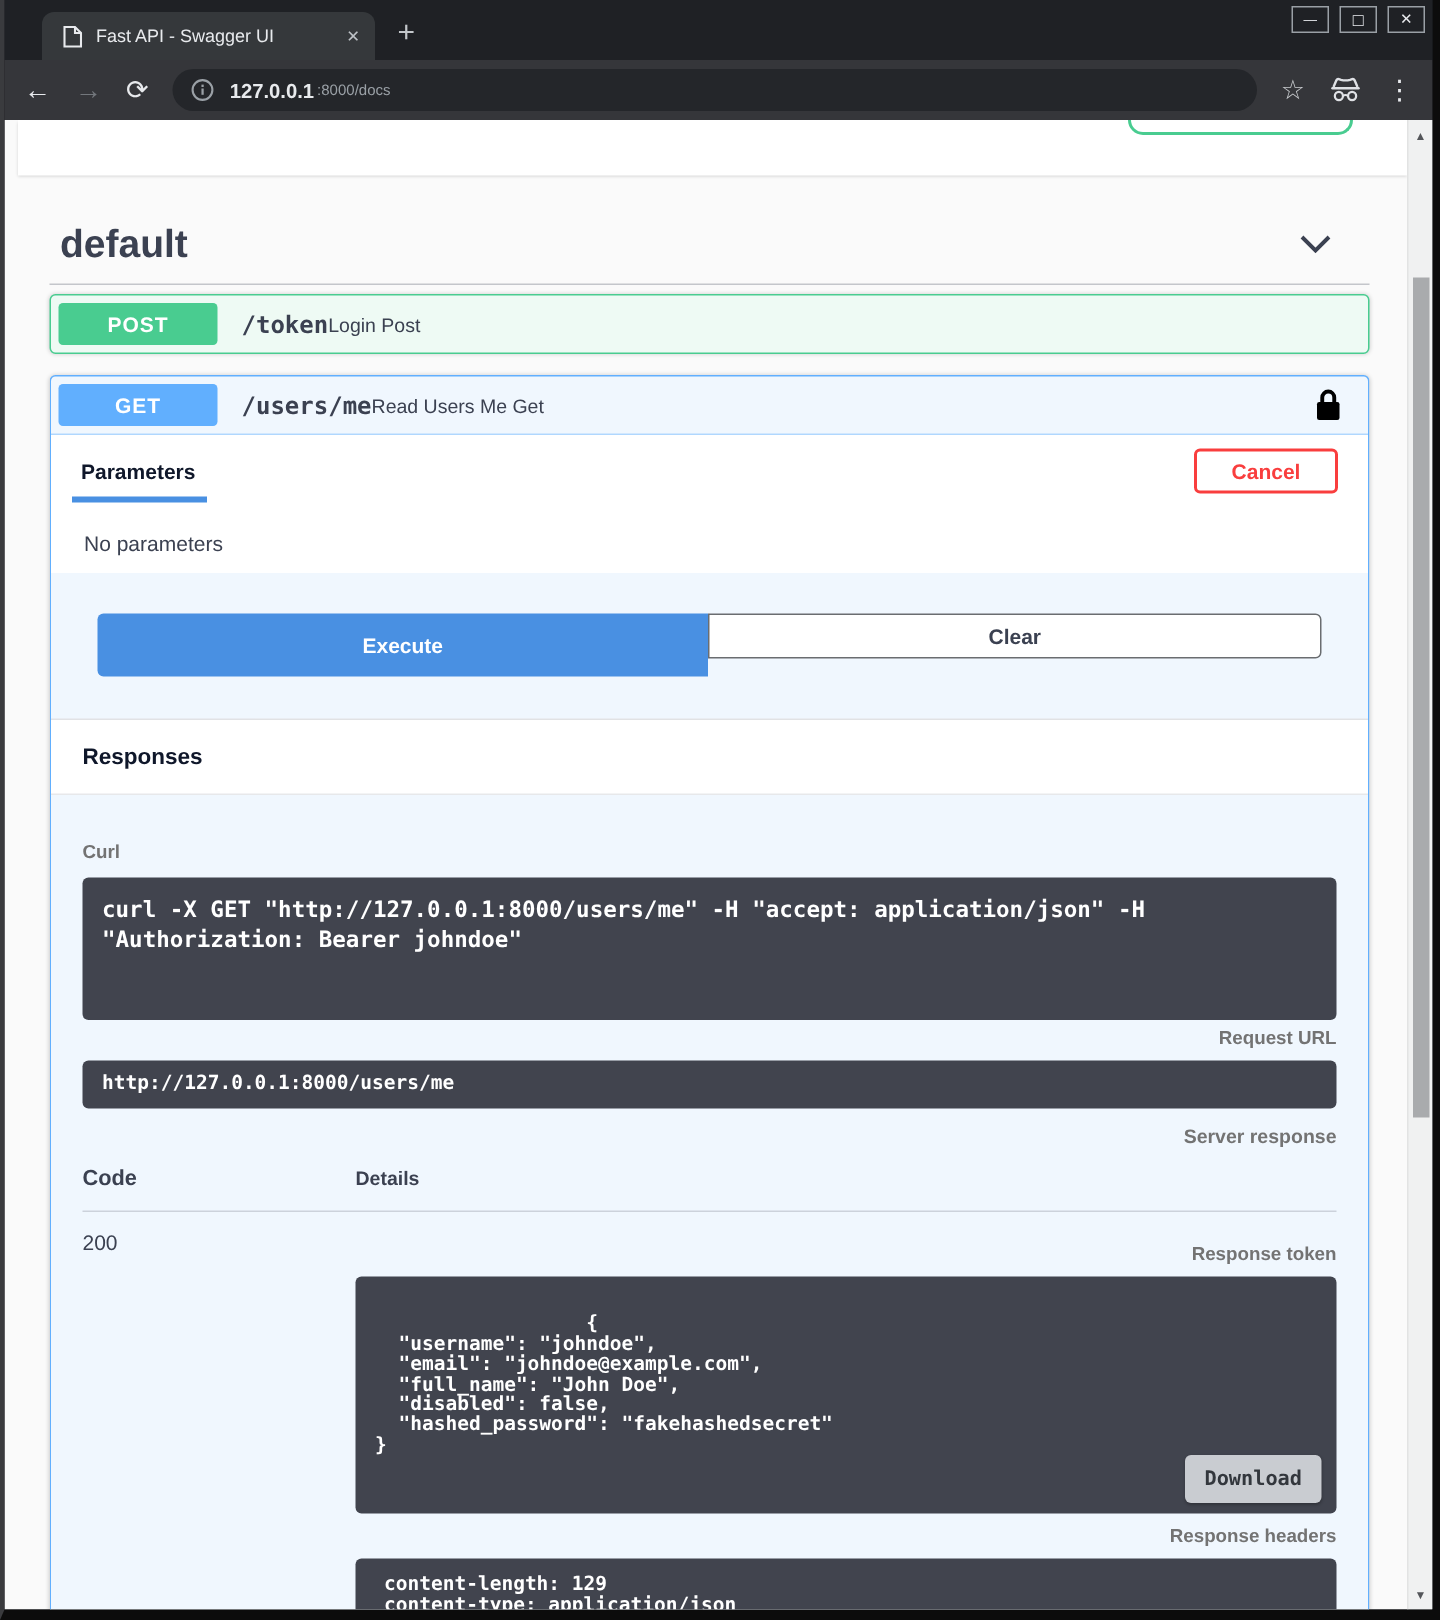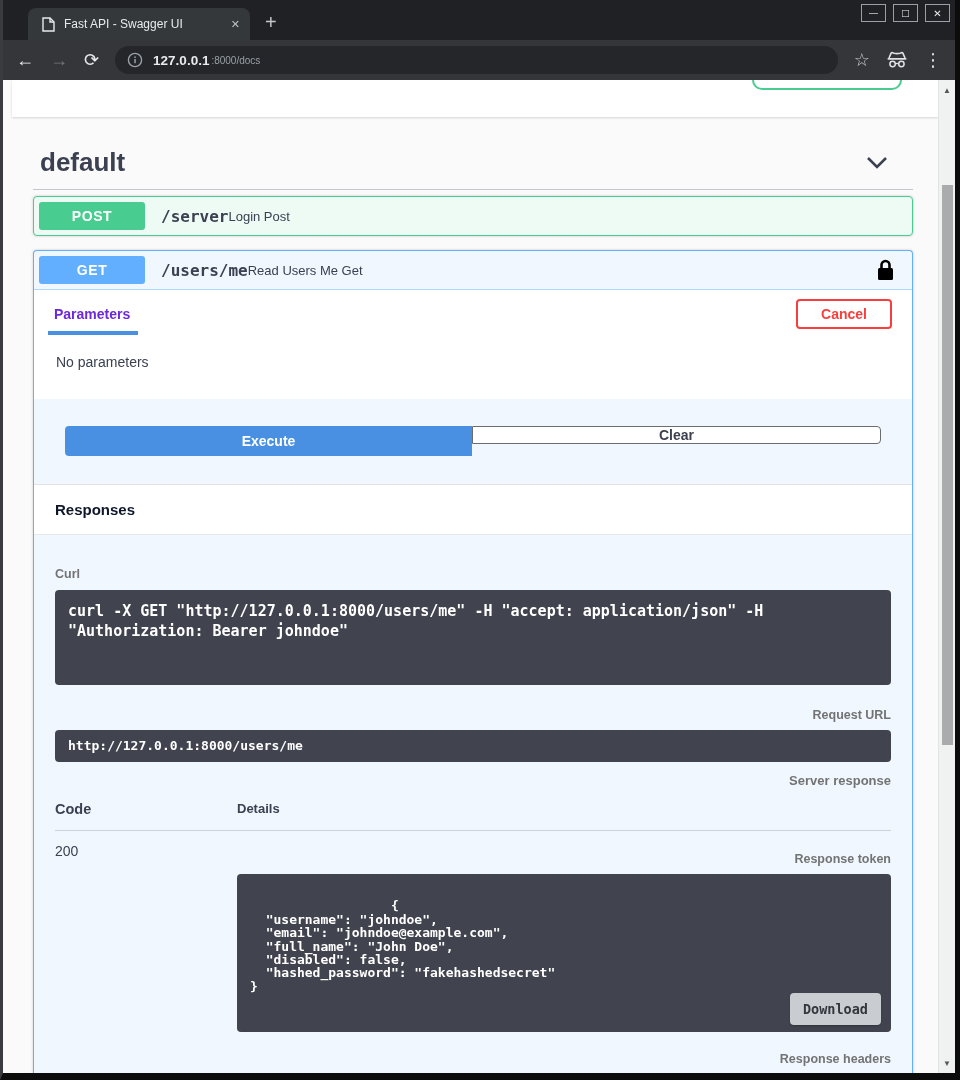--- a/index.html
+++ b/index.html
@@ -54,53 +54,53 @@
   .get-block { background:#f0f7fe; border:1px solid #61affe; border-bottom:none; border-radius:4px 4px 0 0; margin-top:14px; }
   .badge { width:106px; height:28px; border-radius:3px; color:#fff; font-weight:bold; font-size:14px;
     display:flex; align-items:center; justify-content:center; letter-spacing:.6px; border:none; }
   .badge-post { background:#49cc90; }
   .badge-get  { background:#61affe; }
   .op-path { font-family:"DejaVu Sans Mono", monospace; font-size:16px; font-weight:bold; color:#3b4151; margin-left:16px; }
   .op-summary { font-size:13px; color:#3b4151; }
   .lock-wrap { margin-left:auto; margin-right:13px; display:flex; align-items:center; }
   .tab-bar { background:#fff; height:49px; display:flex; align-items:center; justify-content:space-between;
     padding:0 20px; position:relative; border-top:1px solid rgba(97,175,254,.5); }
-  .params-tab-label { font-size:14px; font-weight:bold; color:#6d28d9; }
+  .params-tab-label { font-size:14px; font-weight:bold; color:#0f172a; }
   .tab-underline { position:absolute; left:14px; bottom:3px; width:90px; height:4px; background:#4990e2; }
   .cancel-btn { width:96px; height:30px; border:2px solid #f93e3e; color:#f93e3e; background:#fff;
     border-radius:4px; font-weight:bold; font-size:14px; font-family:inherit; }
-  .params-area { background:#fff; padding:16px 22px 29px; font-size:14px; color:#3b4151; }
+  .params-area { background:#fff; padding:16px 22px 12px; font-size:14px; color:#3b4151; }
   .execute-row { display:flex; padding:27px 31px 28px; }
-  .btn-execute { flex:1; height:30px; background:#4990e2; color:#fff; border:none; border-radius:4px 0 0 4px;
+  .btn-execute { flex:1; height:42px; background:#4990e2; color:#fff; border:none; border-radius:4px 0 0 4px;
     font-weight:bold; font-size:14px; font-family:inherit; }
-  .btn-clear { flex:1; height:18px; background:#fff; color:#3b4151; border:1px solid #6a6d70;
+  .btn-clear { flex:1; height:30px; background:#fff; color:#3b4151; border:1px solid #6a6d70;
     border-radius:0 4px 4px 0; font-weight:bold; font-size:14px; font-family:inherit; }
   .responses-bar { background:#fff; height:51px; display:flex; align-items:center; padding:0 21px;
     border-top:1px solid rgba(59,65,81,.15); border-bottom:1px solid rgba(59,65,81,.12); }
   .responses-title { font-size:15px; font-weight:bold; color:#0f172a; }
   .responses-inner { padding:29px 21px 0; }
   .lbl { font-size:12.5px; font-weight:bold; color:#737373;text-align:right; }
   .codebox { background:#41444e; border-radius:4px; color:#fff; font-family:"DejaVu Sans Mono", monospace;
     font-weight:bold; white-space:pre-wrap; word-break:break-word; }
   .curl-box { margin-top:8px; height:95px; padding:12px 13px; font-size:15px; line-height:1.3; }
-  .requrl-lbl { display:block; margin-top:23px; }
+  .requrl-lbl { display:block; margin-top:5px; }
   .url-box { margin-top:8px; height:32px; padding:8px 13px; font-size:13px; }
   .srvresp-lbl { display:block; margin-top:11px; font-size:13px; }
   .resp-table { margin-top:13px; }
   .resp-thead { display:grid; grid-template-columns:182px 1fr; padding-bottom:13px; border-bottom:1px solid rgba(59,65,81,.2); }
   .code-h { font-size:14.5px; font-weight:bold; }
   .details-h { font-size:13px; font-weight:bold; }
   .resp-row { display:grid; grid-template-columns:182px 1fr; padding-top:12px; }
   .status-code { font-size:14px; }
   .respbody-lbl { display:block; margin-top:9px; }
   .body-box { position:relative; margin-top:8px; min-height:115px; padding:12px 13px; font-size:13px; line-height:1.03; }
   .download-btn { position:absolute; right:10px; bottom:7px; background:#c9ccd1; color:#33373d; border:none;
     border-radius:4px; padding:8px 13px; font-weight:bold; font-size:13.5px; font-family:inherit;
     box-shadow:0 1px 2px rgba(0,0,0,.25); }
-  .resphdr-lbl { display:block; margin-top:20px; }
+  .resphdr-lbl { display:block; margin-top:8px; }
   .headers-box { margin-top:8px; min-height:80px; padding:11px 19px; font-size:13px; line-height:1.06; }
 </style>
 </head>
 <body>
 
 <div class="window">
 
   <div class="tabstrip">
     <div class="tab">
       <span style="display:flex">
@@ -161,21 +161,21 @@
           <svg width="22" height="13" viewBox="0 0 22 13">
               <path d="M2 2 L11 11 L20 2" fill="none" stroke="#3b4151" stroke-width="2.6"></path>
             </svg>
         </span>
       </div>
       <div class="divider"></div>
 
       <div class="opblock post-block">
         <div class="opblock-head">
           <span class="badge badge-post">POST</span>
-          <span class="op-path">/server</span>
+          <span class="op-path">/token</span>
           <span class="op-summary">Login Post</span>
         </div>
       </div>
 
       <div class="opblock get-block">
         <div class="opblock-head">
           <span class="badge badge-get">GET</span>
           <span class="op-path">/users/me</span>
           <span class="op-summary">Read Users Me Get</span>
           <span class="lock-wrap">

